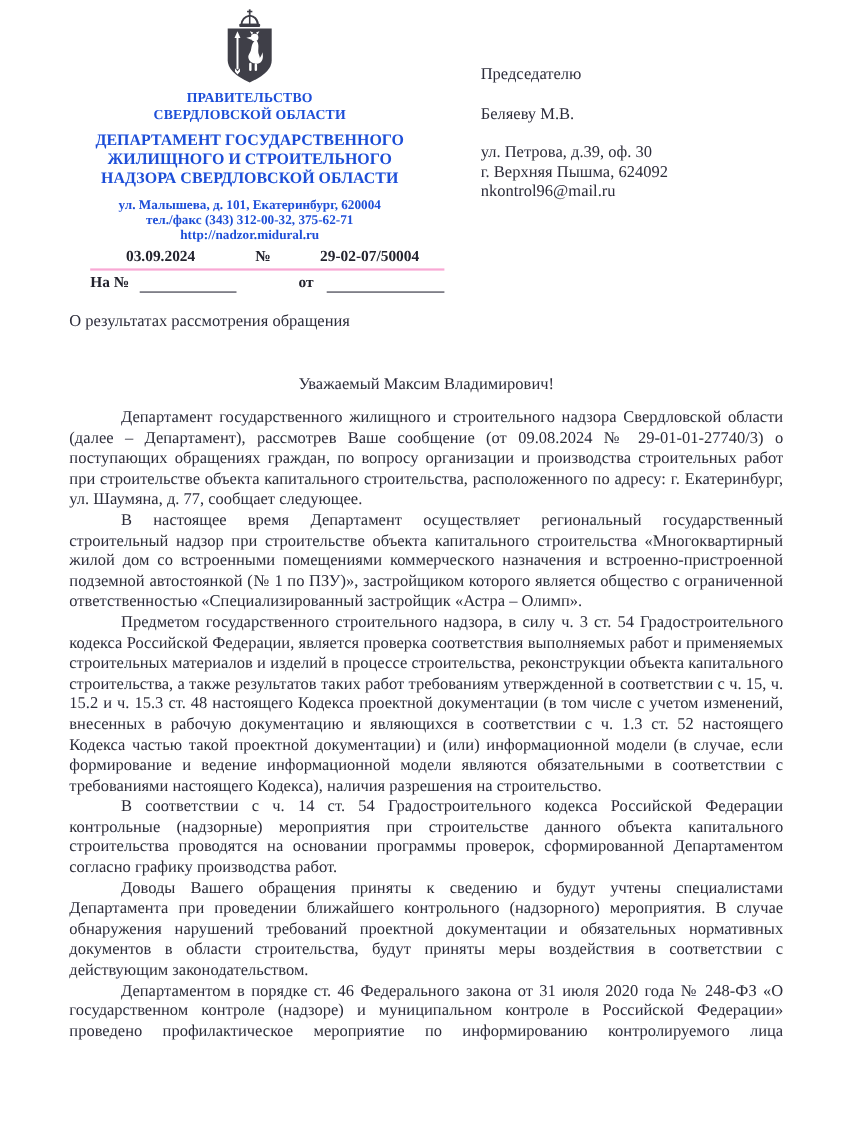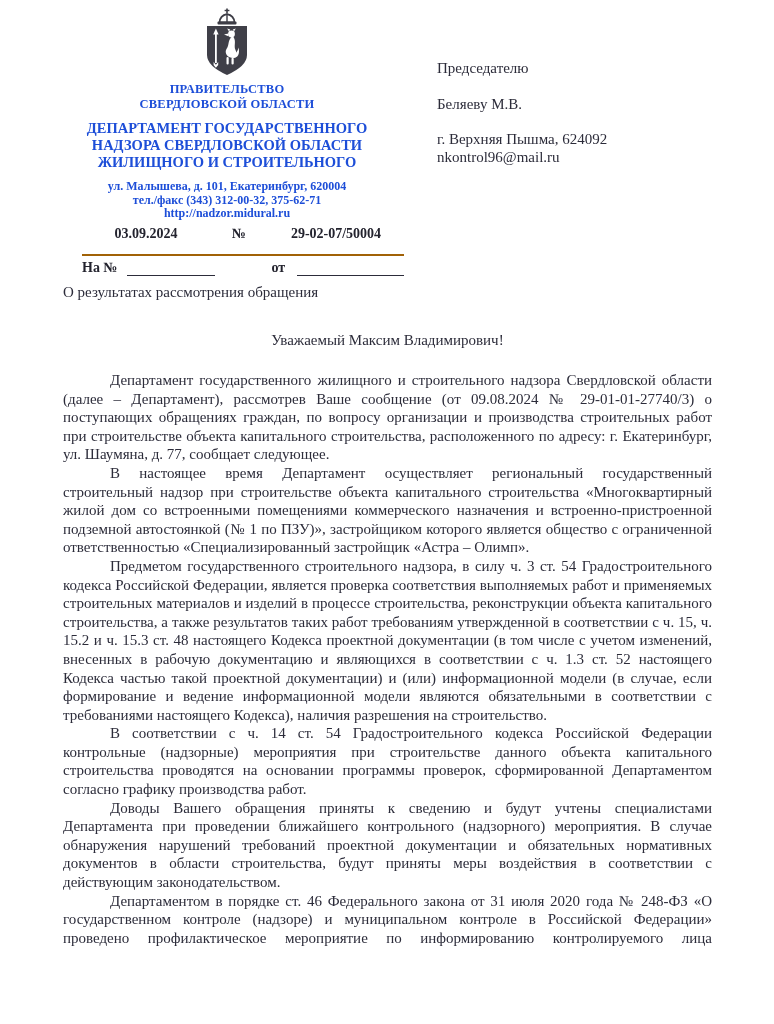--- a/index.html
+++ b/index.html
@@ -26,42 +26,42 @@
   .contact-wrap { margin-top:9px; }
   .contact-line { font-weight:bold; font-size:12px; line-height:13.5px; }
 
   
   .ref-block {
     position:absolute; left:82px; top:226px; width:322px;
     font-weight:bold; font-size:14px; color:#23232e;
   }
   .ref-row1 {
     display:flex; align-items:flex-start;
-    border-bottom:2px solid #a16207; padding-bottom:12px;
+    border-bottom:2px solid #f9a8d4; padding-bottom:2px;
   }
   .ref-date { width:128px; text-align:center; }
   .ref-no   { width:58px;  text-align:center; }
   .ref-num  { flex:1;      text-align:center; }
   .ref-row2 { display:flex; align-items:flex-end; margin-top:2px; height:18px; }
   .ref-label  { white-space:nowrap; }
   .ref-uline1 { width:88px; margin-left:10px; border-bottom:1.5px solid #2c2c3a; height:16px; }
   .ref-ot     { margin-left:56px; }
   .ref-uline2 { flex:1; margin-left:12px; border-bottom:1.5px solid #2c2c3a; height:16px; }
 
   
   .recipient {
     position:absolute; left:437px; top:60px; width:300px;
     font-size:15px; line-height:17.5px;
   }
   .recipient .group { margin-bottom:18px; }
   .recipient .group:last-child { margin-bottom:0; }
 
   
   .subject    { position:absolute; left:63px; top:284px; font-size:15px; }
-  .salutation { position:absolute; left:63px; top:332px; width:649px;
+  .salutation { position:absolute; left:63px; top:342px; width:649px;
                 text-align:center; font-size:15px; }
 
   
   .body-text {
     position:absolute; left:63px; top:371px; width:649px;
     font-size:15px; line-height:18.6px;
     text-align:justify;
   }
   .body-text p { text-indent:47px; margin:0; }
   .body-text p.cut { text-align-last:justify; }
@@ -100,22 +100,22 @@
       </g>
     </svg>
 
     <div class="gov-wrap">
       <div class="gov-line">ПРАВИТЕЛЬСТВО</div>
       <div class="gov-line">СВЕРДЛОВСКОЙ ОБЛАСТИ</div>
     </div>
 
     <div class="dept-wrap">
       <div class="dept-line">ДЕПАРТАМЕНТ ГОСУДАРСТВЕННОГО</div>
+      <div class="dept-line">ЖИЛИЩНОГО И СТРОИТЕЛЬНОГО</div>
       <div class="dept-line">НАДЗОРА СВЕРДЛОВСКОЙ ОБЛАСТИ</div>
-      <div class="dept-line">ЖИЛИЩНОГО И СТРОИТЕЛЬНОГО</div>
     </div>
 
     <div class="contact-wrap">
       <div class="contact-line">ул. Малышева, д. 101, Екатеринбург, 620004</div>
       <div class="contact-line">тел./факс (343) 312-00-32, 375-62-71</div>
       <div class="contact-line">http://nadzor.midural.ru</div>
     </div>
   </div>
 
   <div class="ref-block">
@@ -133,20 +133,21 @@
   </div>
 
   <div class="recipient">
     <div class="group">
       <div>Председателю</div>
     </div>
     <div class="group">
       <div>Беляеву М.В.</div>
     </div>
     <div class="group">
+      <div>ул. Петрова, д.39, оф. 30</div>
       <div>г. Верхняя Пышма, 624092</div>
       <div>nkontrol96@mail.ru</div>
     </div>
   </div>
 
   <div class="subject">О результатах рассмотрения обращения</div>
   <div class="salutation">Уважаемый Максим Владимирович!</div>
 
   <div class="body-text">
     <p>Департамент государственного жилищного и строительного надзора Свердловской области (далее – Департамент), рассмотрев Ваше сообщение (от 09.08.2024 № 29-01-01-27740/3) о поступающих обращениях граждан, по вопросу организации и производства строительных работ при строительстве объекта капитального строительства, расположенного по адресу: г. Екатеринбург, ул. Шаумяна, д. 77, сообщает следующее.</p>

